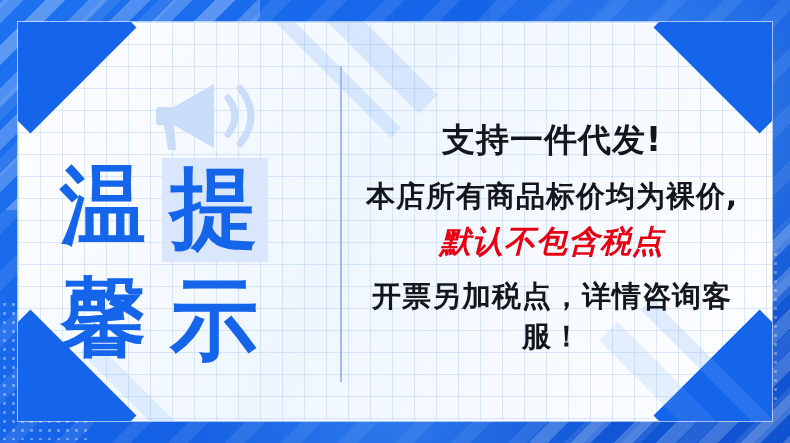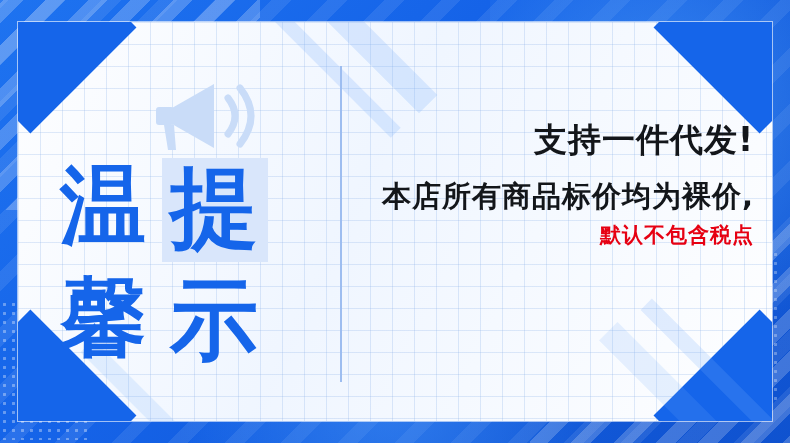--- a/index.html
+++ b/index.html
@@ -205,31 +205,31 @@
     height: 316px;
     background: #9dbdf0;
   }
 
   
   .right-block {
     position: absolute;
     left: 332px;
     right: 18px;
     top: 96px;
-    text-align: right;
+    text-align: center;
   }
   .line {
     font-family: "DejaVu Sans", "Liberation Sans", sans-serif;
     font-weight: bold;
     color: #13161a;
     letter-spacing: 1px;
   }
   .line-1 { font-size: 33px; margin-bottom: 14px; }
   .line-2 { font-size: 29px; margin-bottom: 4px; }
-  .line-3 { font-size: 21px; color: #e60012; margin-bottom: 14px; }
+  .line-3 { font-size: 31px; color: #e60012; margin-bottom: 14px; font-style: italic; }
   .line-4 { font-size: 29px; }
 </style>
 </head>
 <body>
 
 <div id="banner">
 
   <div class="bg-base"></div>
   <div class="bg-diag-stripes"></div>
   <div class="glow-right"></div>
@@ -274,15 +274,16 @@
       <div class="cjk xin">馨</div>
       <div class="cjk shi">示</div>
     </div>
 
     <div class="divider"></div>
 
     <div class="right-block">
       <div class="line line-1">支持一件代发!</div>
       <div class="line line-2">本店所有商品标价均为裸价,</div>
       <div class="line line-3">默认不包含税点</div>
+      <div class="line line-4">开票另加税点，详情咨询客服！</div>
     </div>
   </div>
 </div>
 
 </body></html>

